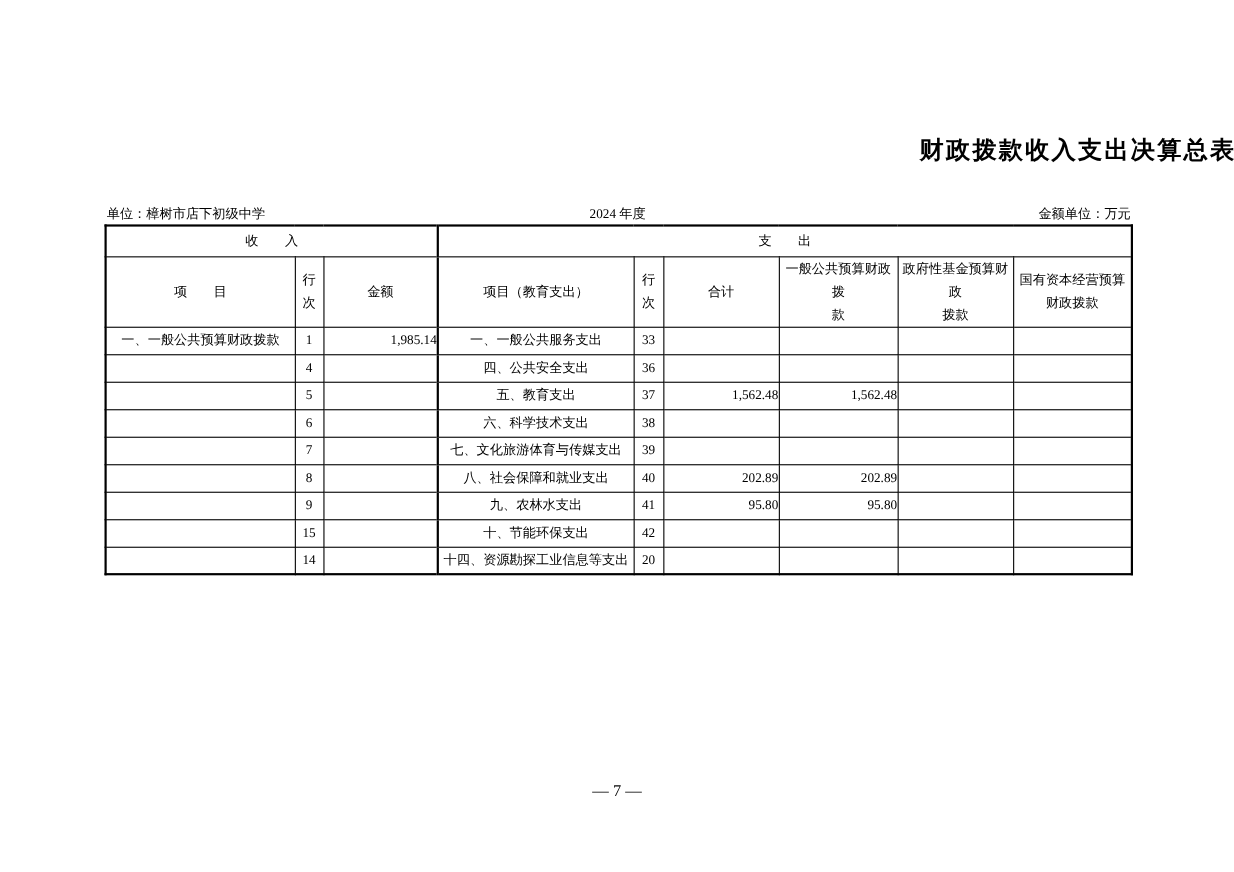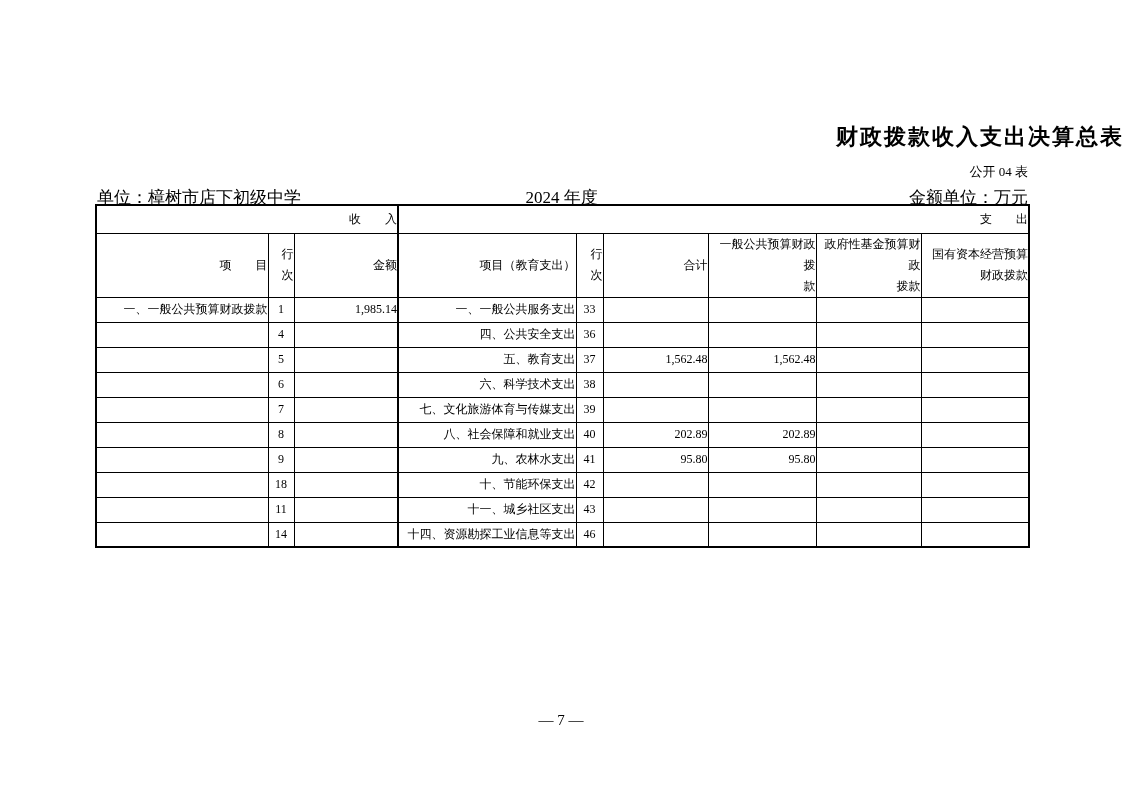--- a/index.html
+++ b/index.html
@@ -36,21 +36,21 @@
     width: 933px;
     text-align: right;
     font-size: 13px;
   }
   .meta-line {
     position: absolute;
     top: 186px;
     left: 95px;
     width: 933px;
     height: 18px;
-    font-size: 17px;
+    font-size: 12px;
   }
   .meta-left  { position: absolute; left: 2px;  top: 0; }
   .meta-center{ position: absolute; left: 0; top: 0; width: 100%; text-align: center; }
   .meta-right { position: absolute; right: 0; top: 0; }
 
   table.fiscal {
     position: absolute;
     left: 95px;
     top: 204px;
     width: 933px;
@@ -65,26 +65,26 @@
     padding: 0;
     vertical-align: middle;
     overflow: hidden;
   }
   .sec { border-left: 2px solid #000 !important; }
   tr.h1 { height: 28px; }
   tr.h2 { height: 60px; }
   tr.h3 { height: 26px; }
   tbody tr { height: 25px; }
   .hdr {
-    text-align: right;
+    text-align: center;
     white-space: pre-line;
     line-height: 21px;
   }
   td.item {
-    text-align: right;
+    text-align: center;
     padding-left: 7px;
     padding-right: 3px;
     white-space: nowrap;
     font-family: Liberation Mono, monospace;
   }
   td.ctr { text-align: center; }
   td.num {
     text-align: right;
     padding-right: 7px;
     white-space: nowrap;
@@ -98,21 +98,20 @@
     font-size: 15px;
   }
 </style>
 </head>
 <body>
 
 <div class="page">
 
   <div class="doc-title">财政拨款收入支出决算总表</div>
 
-  <div class="table-code-line">公开 04 表</div>
 
   <div class="meta-line">
     <span class="meta-left">单位：樟树市店下初级中学</span>
     <span class="meta-center">2024 年度</span>
     <span class="meta-right">金额单位：万元</span>
   </div>
 
   <table class="fiscal">
     <colgroup>
       <col style="width:172px">
@@ -220,46 +219,35 @@
         <td class="num"></td>
         <td class="item sec">九、农林水支出</td>
         <td class="ctr">41</td>
         <td class="num">95.80</td>
         <td class="num">95.80</td>
         <td class="num"></td>
         <td class="num"></td>
       </tr>
       <tr>
         <td class="item"></td>
-        <td class="ctr">18</td>
+        <td class="ctr">15</td>
         <td class="num"></td>
         <td class="item sec">十、节能环保支出</td>
         <td class="ctr">42</td>
         <td class="num"></td>
         <td class="num"></td>
         <td class="num"></td>
         <td class="num"></td>
       </tr>
       <tr>
         <td class="item"></td>
-        <td class="ctr">11</td>
-        <td class="num"></td>
-        <td class="item sec">十一、城乡社区支出</td>
-        <td class="ctr">43</td>
-        <td class="num"></td>
-        <td class="num"></td>
-        <td class="num"></td>
-        <td class="num"></td>
-      </tr>
-      <tr>
-        <td class="item"></td>
         <td class="ctr">14</td>
         <td class="num"></td>
         <td class="item sec">十四、资源勘探工业信息等支出</td>
-        <td class="ctr">46</td>
+        <td class="ctr">20</td>
         <td class="num"></td>
         <td class="num"></td>
         <td class="num"></td>
         <td class="num"></td>
       </tr>
     </tbody>
   </table>
 
   <div class="page-footer">— 7 —</div>
 

